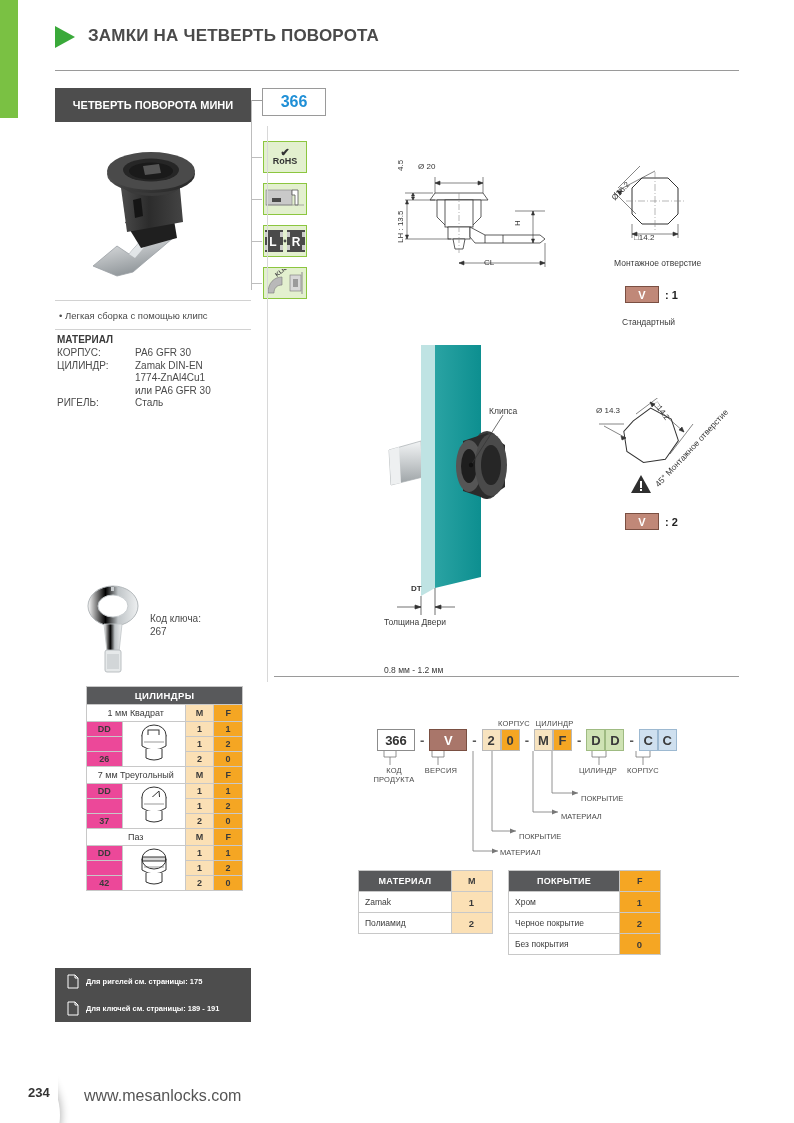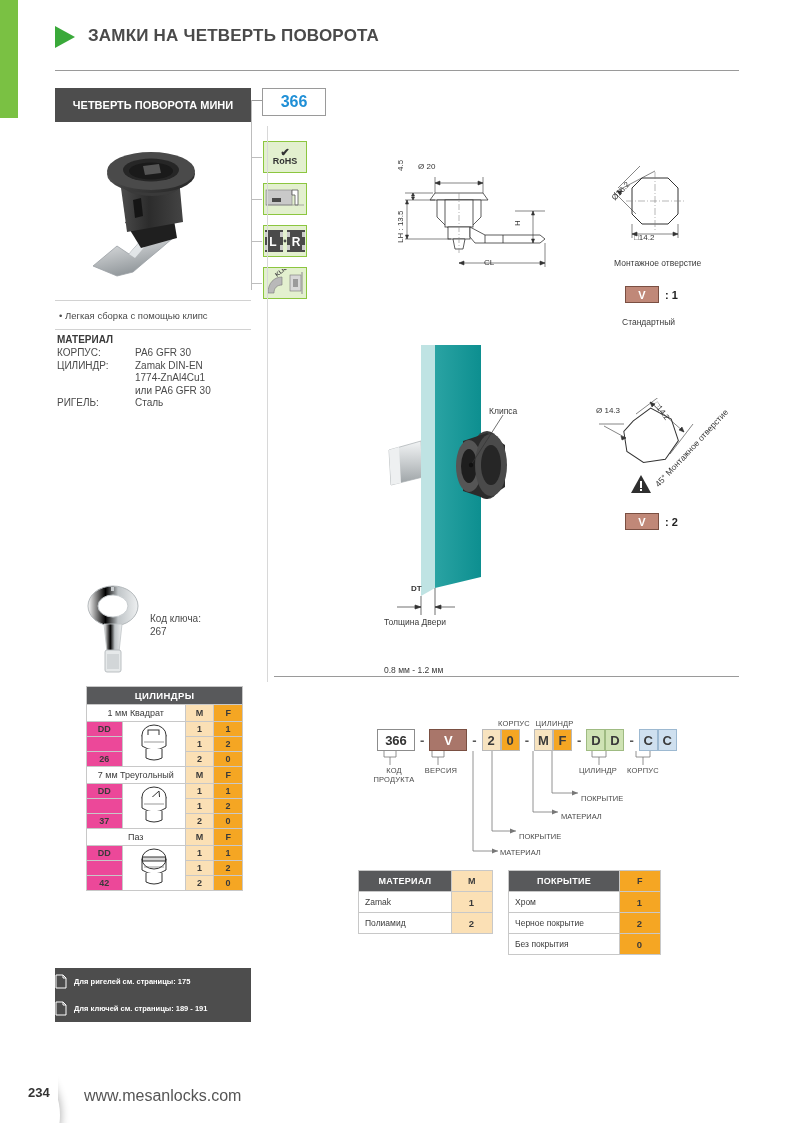--- a/index.html
+++ b/index.html
@@ -68,21 +68,21 @@
   .cyl-sub{height:16px;font-weight:bold;background:#fff;}
   .cyl-sub.name{font-weight:normal;font-size:8.5px;}
   .c-m{background:#fbe0b5;width:20px;font-weight:bold;}
   .c-f{background:#f5a623;width:20px;font-weight:bold;}
   .c-dd{background:#ec4899;width:25px;font-weight:bold;font-size:9px;}
   .c-pic{background:#fff;width:45px;}
   .c-num{height:14px;font-weight:bold;font-size:9px;}
 
   
   #ref-box{left:55px;top:968px;width:196px;height:54px;background:#4d4d4d;}
-  .ref-row{display:flex;align-items:center;height:27px;padding-left:0;}
+  .ref-row{display:flex;align-items:center;height:27px;padding-left:12px;}
   .ref-row span{color:#fff;font-size:7.5px;font-weight:bold;margin-left:7px;}
 
   
   #col-divider{left:267px;top:126px;width:1px;height:556px;background:#d8d8d8;}
   #right-rule{left:274px;top:676px;width:465px;height:1px;background:#9a9a9a;}
 
   
   .dim{font-size:8px;color:#333;}
   .dim-b{font-size:8px;color:#333;font-weight:bold;}
   .cap{font-size:8.5px;color:#3a3a3a;}

